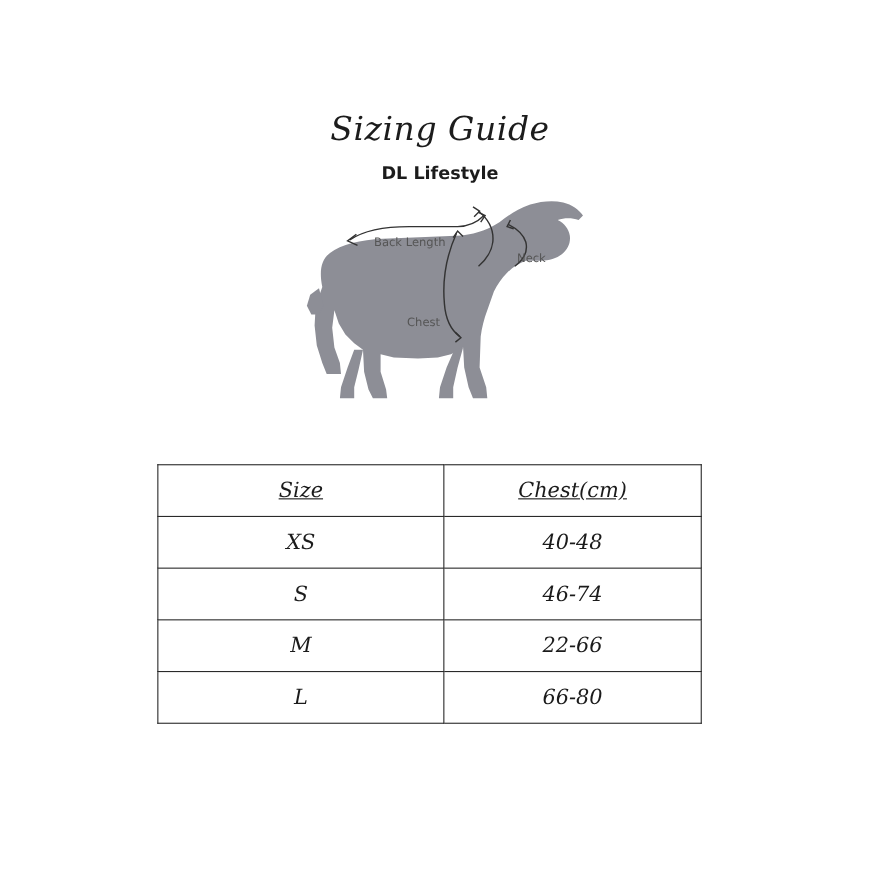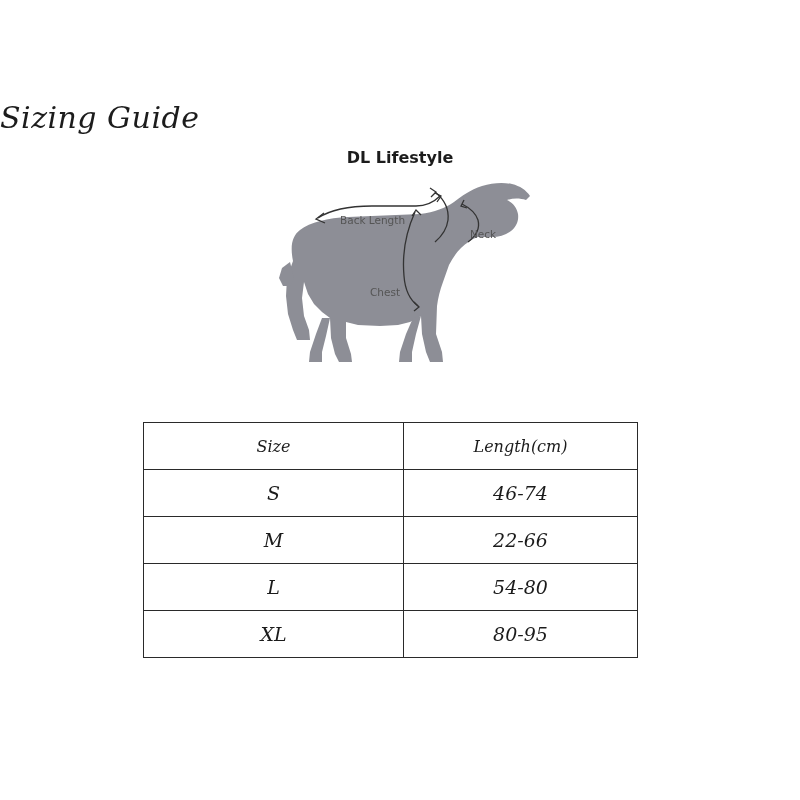--- a/index.html
+++ b/index.html
@@ -18,21 +18,21 @@
   .page {
     width: 800px;
     height: 800px;
     position: relative;
   }
   .title {
     position: absolute;
     top: 100px;
     left: 0;
     width: 800px;
-    text-align: left;
+    text-align: center;
     font-family: "DejaVu Serif", serif;
     font-style: italic;
     font-size: 30px;
     letter-spacing: 0.5px;
     color: #1c1c1c;
   }
   .subtitle {
     position: absolute;
     top: 148px;
     left: 0;
@@ -70,21 +70,22 @@
     text-align: center;
     vertical-align: middle;
     font-family: "DejaVu Serif", serif;
     font-style: italic;
     font-size: 19px;
     font-weight: normal;
     color: #1b1b1b;
     padding: 0;
   }
   table.size-table thead td {
-    font-size: 16px;
+    font-size: 19px;
+    text-decoration: underline;
   }
   .col-a { width: 260px; }
   .col-b { width: 234px; }
   .lbl {
     font-family: "DejaVu Sans", sans-serif;
     font-size: 10.5px;
     fill: #555555;
   }
 </style>
 </head>
@@ -145,37 +146,37 @@
 
   <div class="table-wrap">
     <table class="size-table">
       <colgroup>
         <col class="col-a">
         <col class="col-b">
       </colgroup>
       <thead>
         <tr>
           <td>Size</td>
-          <td>Length(cm)</td>
+          <td>Chest(cm)</td>
         </tr>
       </thead>
       <tbody>
+        <tr>
+          <td>XS</td>
+          <td>40-48</td>
+        </tr>
         <tr>
           <td>S</td>
           <td>46-74</td>
         </tr>
         <tr>
           <td>M</td>
           <td>22-66</td>
         </tr>
         <tr>
           <td>L</td>
-          <td>54-80</td>
-        </tr>
-        <tr>
-          <td>XL</td>
-          <td>80-95</td>
+          <td>66-80</td>
         </tr>
       </tbody>
     </table>
   </div>
 
 </div>
 
 </body></html>

